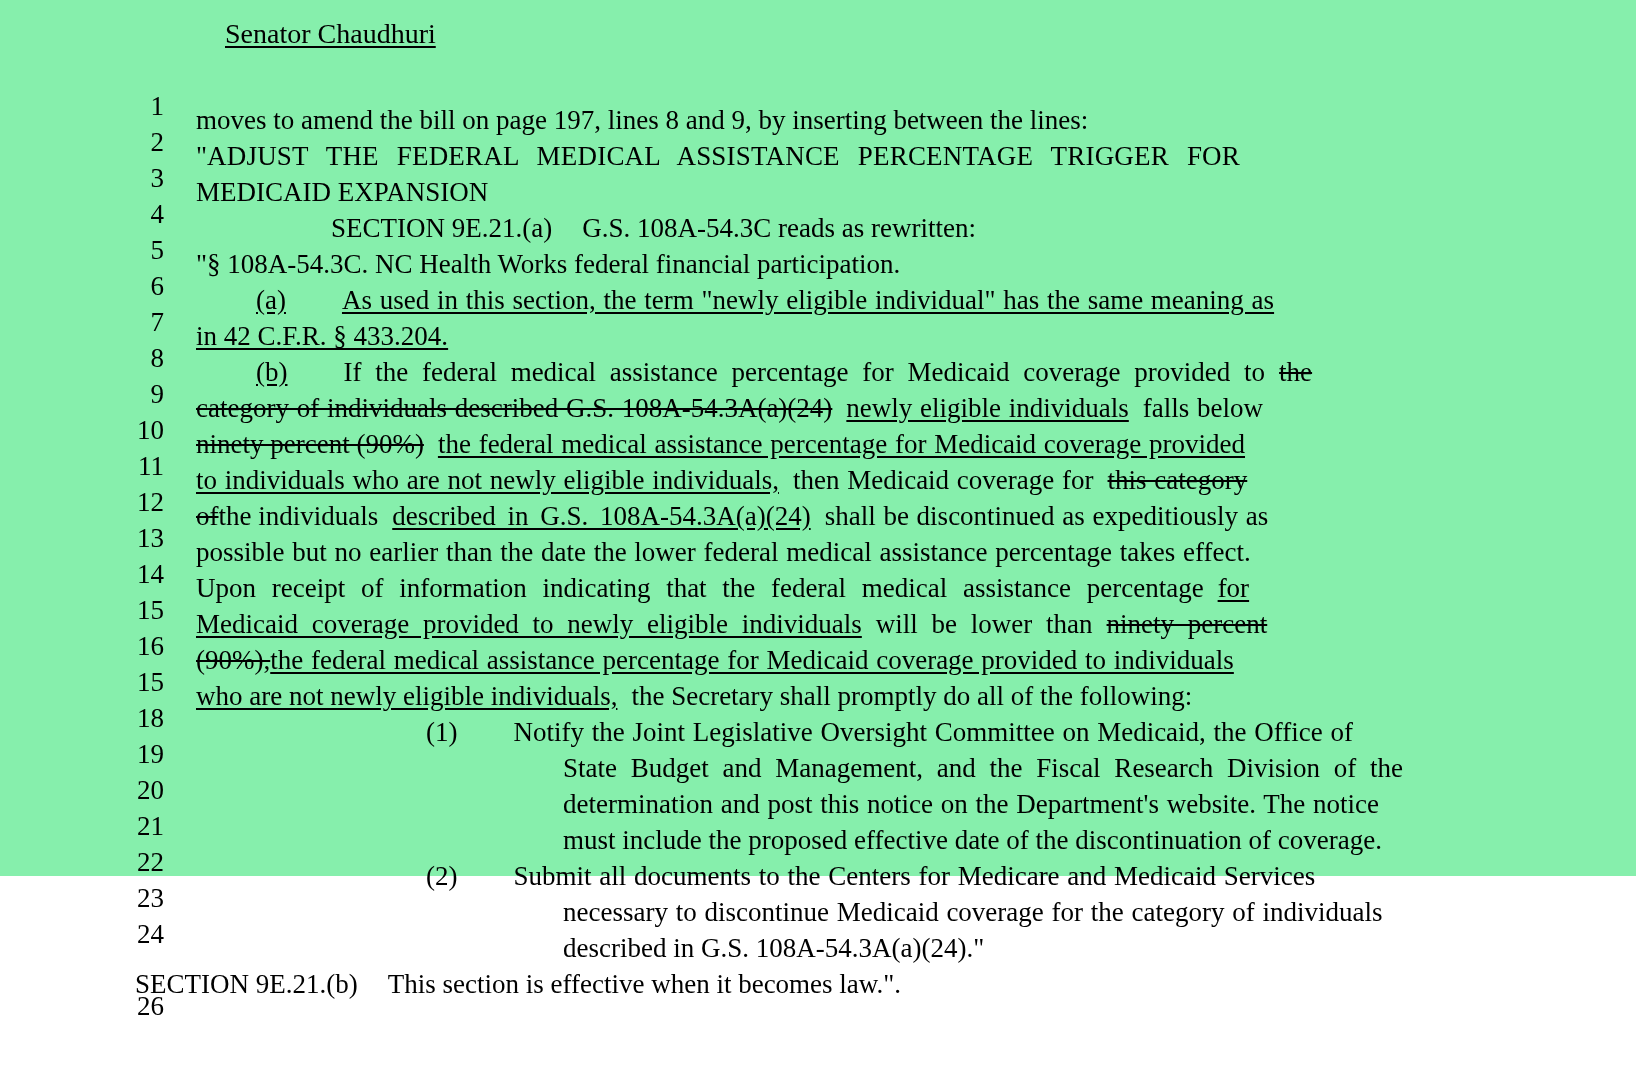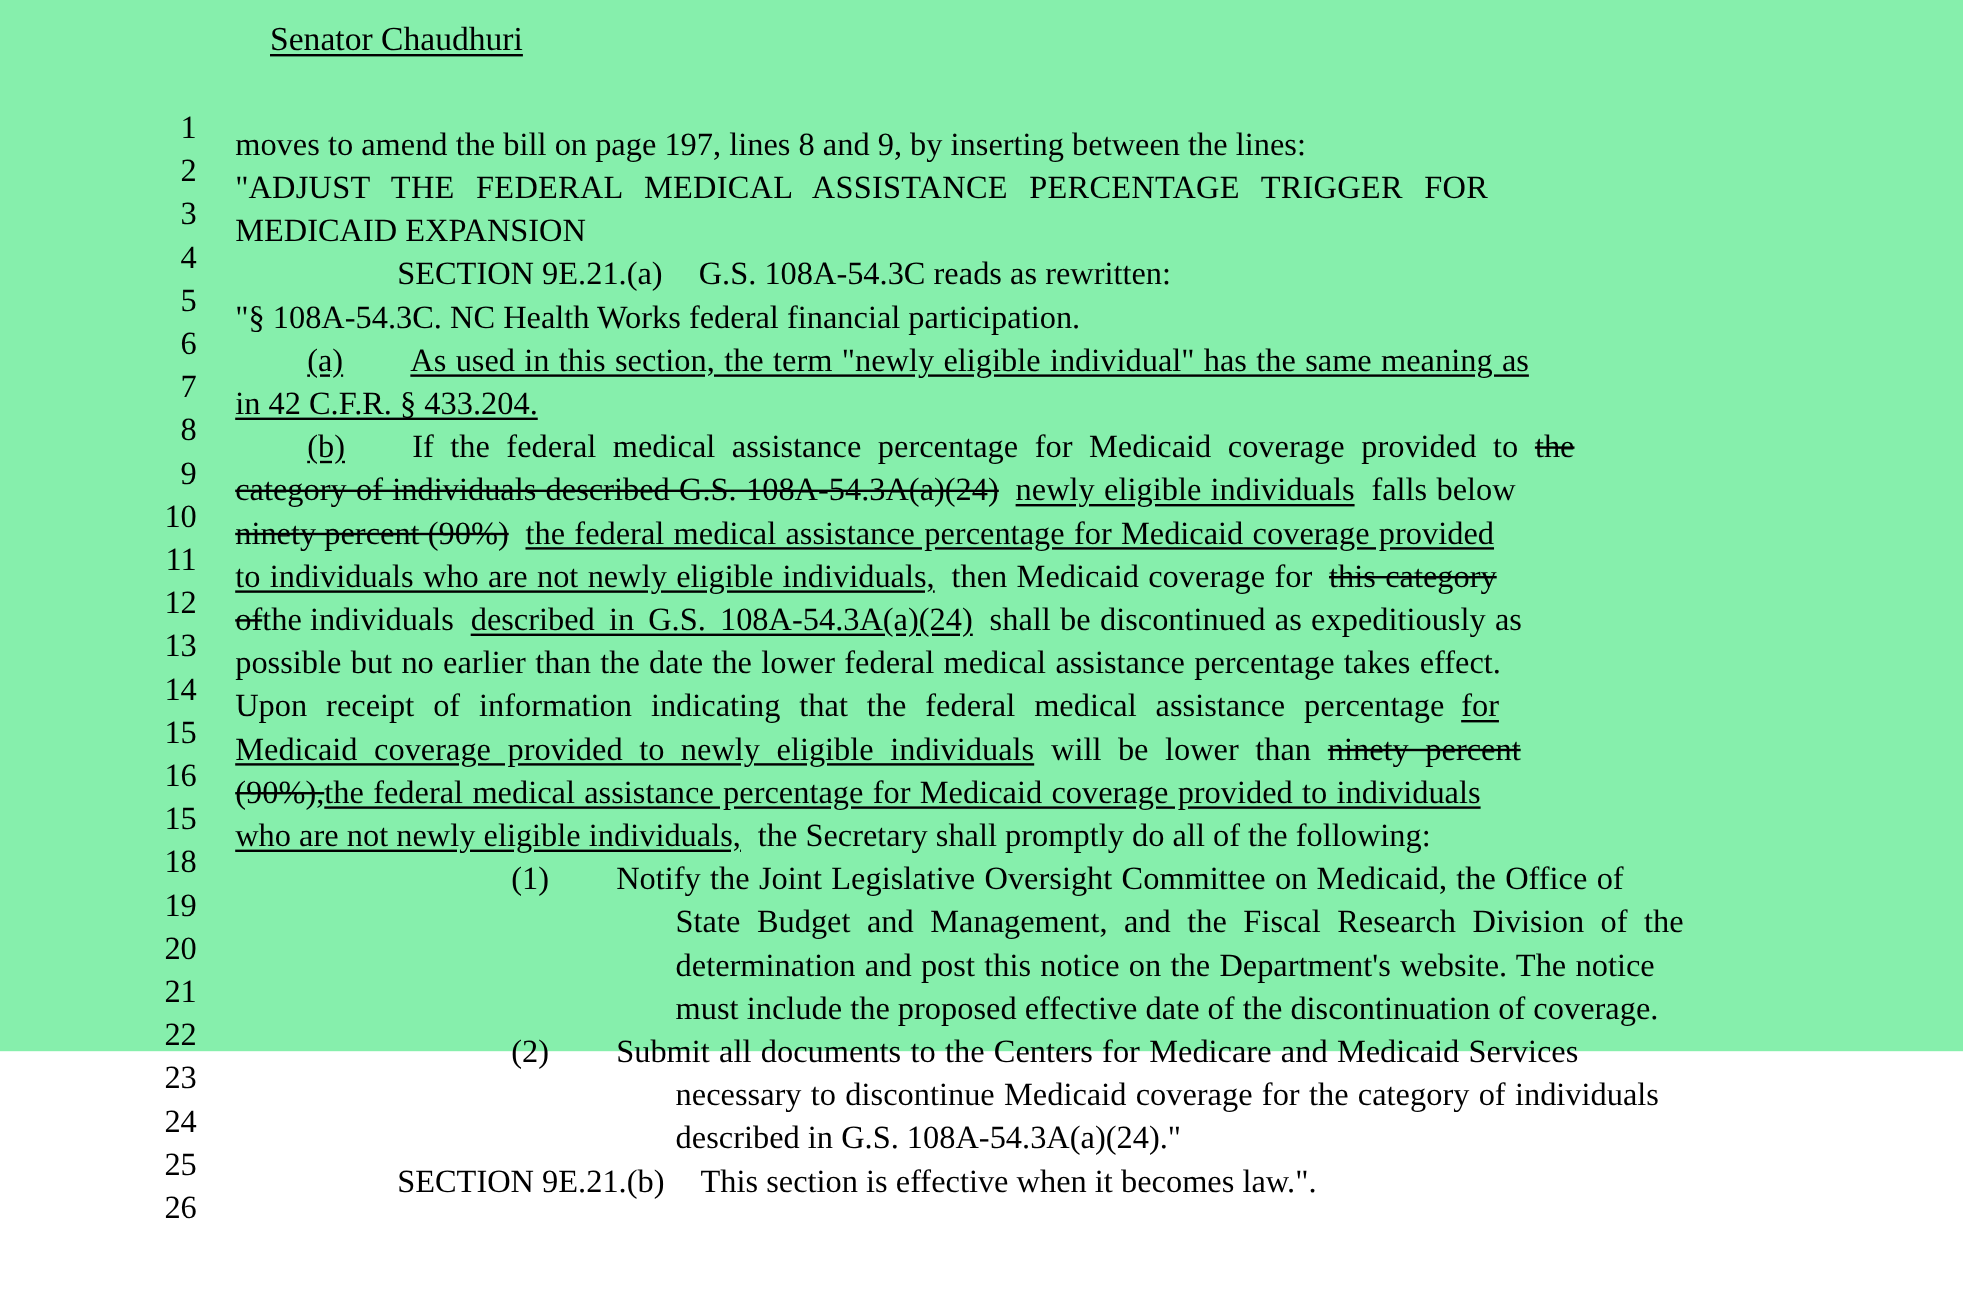--- a/index.html
+++ b/index.html
@@ -248,21 +248,20 @@
     </div>
 
     <div class="line-row">
       <div class="lineno">24</div>
       <div class="linetext">
         <span class="indent3"></span><span class="indent4"></span><span>described in G.S. 108A-54.3A(a)(24)."</span>
       </div>
     </div>
 
     <div class="line-row">
-      <div class="lineno">25</div>
       <div class="linetext">
         <span class="indent2"></span><b>SECTION 9E.21.(b)</b><span class="sp-md"></span><span>This section is effective when it becomes law.".</span>
       </div>
     </div>
 
     <div class="line-row">
       <div class="lineno">26</div>
       <div class="linetext">
         <span></span>
       </div>

